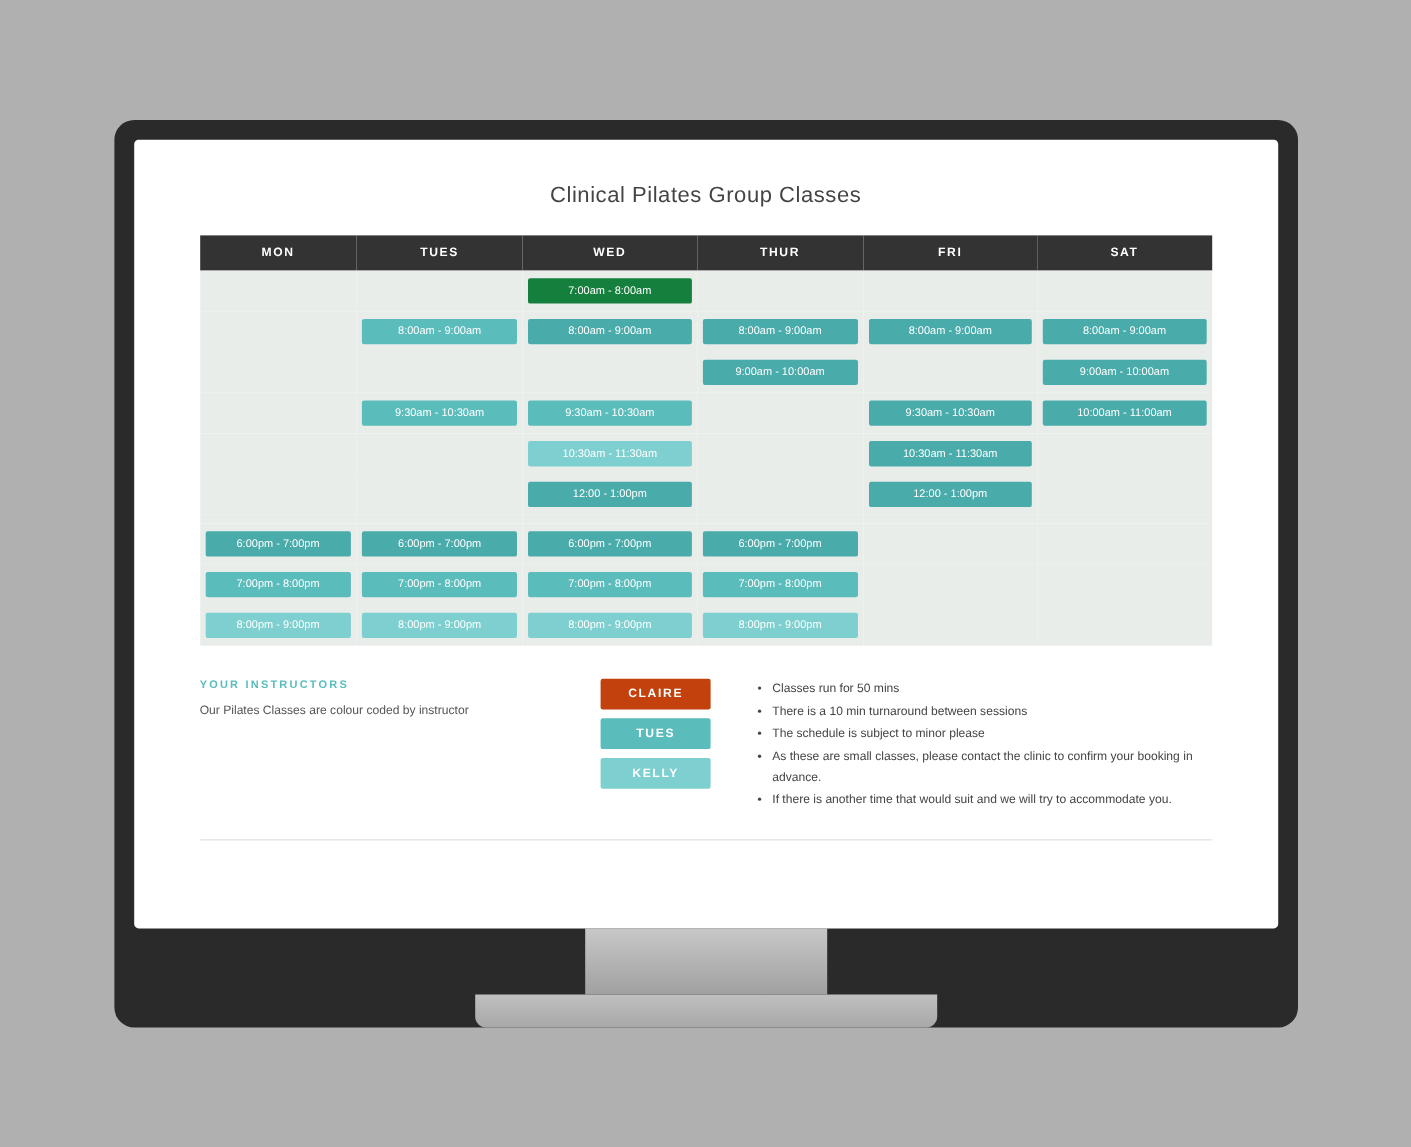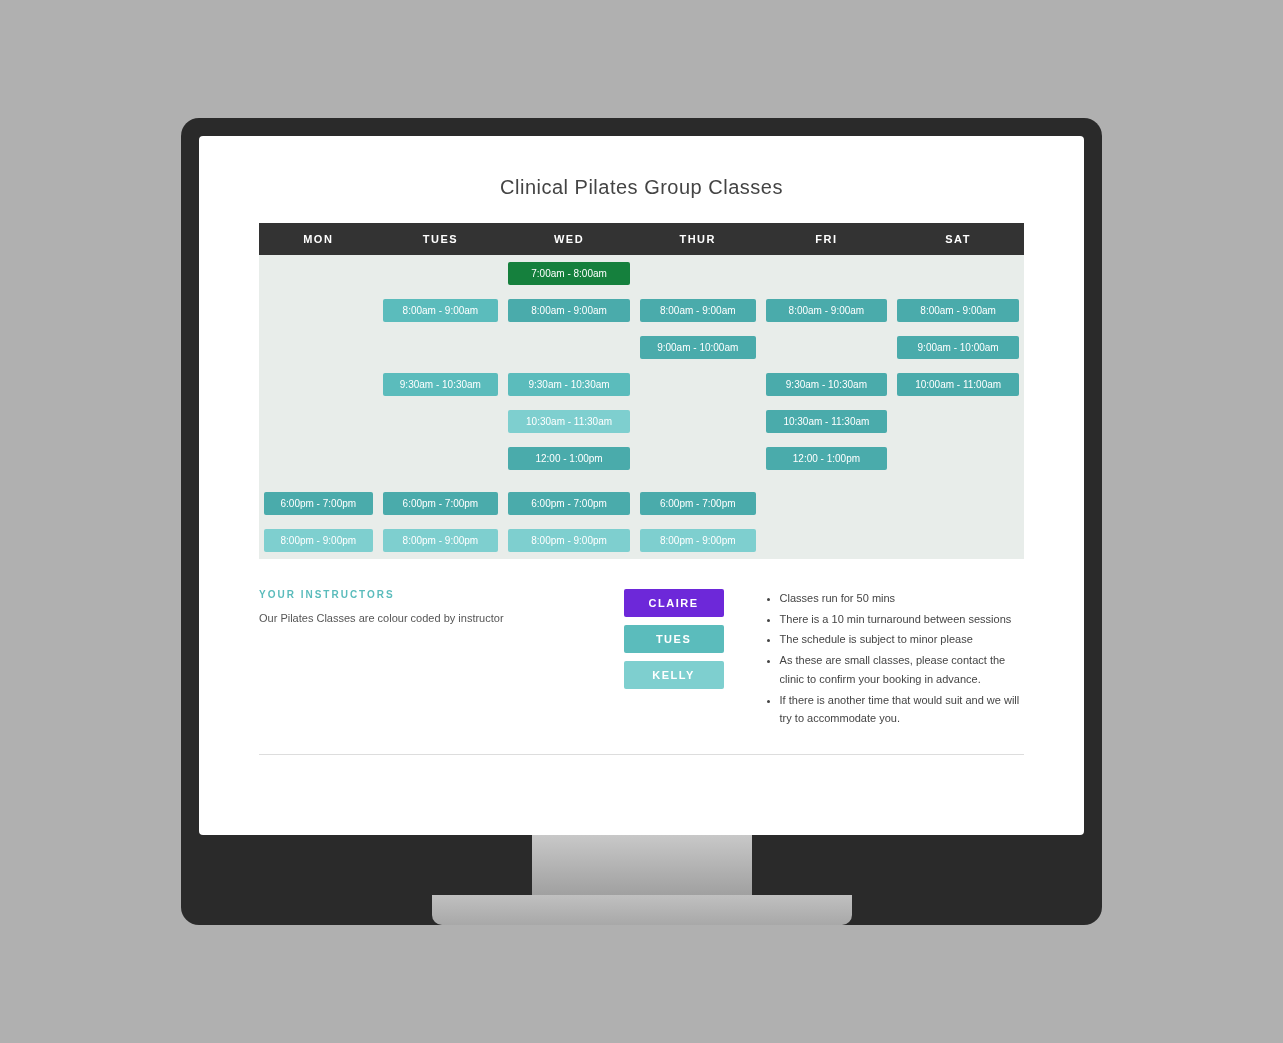--- a/index.html
+++ b/index.html
@@ -7,21 +7,21 @@
     body {
       background: #b0b0b0;
       display: flex;
       justify-content: center;
       align-items: center;
       min-height: 100vh;
       font-family: 'Helvetica Neue', Helvetica, Arial, sans-serif;
     }
 
     .monitor-outer {
-      width: 921px;
+      width: 1076px;
       background: #2a2a2a;
       border-radius: 18px;
       padding: 18px 18px 0 18px;
       position: relative;
     }
 
     .monitor-screen {
       background: #fff;
       border-radius: 4px;
       overflow: hidden;
@@ -296,20 +296,36 @@
               <span class="time-slot" style="background: rgb(74, 171, 171);">6:00pm - 7:00pm</span>
             </td>
             <td style="background: rgb(232, 237, 234); padding: 4px 5px;">
               <span class="time-slot" style="background: rgb(74, 171, 171);">6:00pm - 7:00pm</span>
             </td>
             <td style="background: rgb(232, 237, 234); padding: 4px 5px;"></td>
             <td style="background: rgb(232, 237, 234); padding: 4px 5px;"></td>
           </tr>
           <tr>
             <td style="background: rgb(232, 237, 234); padding: 4px 5px;">
+              <span class="time-slot" style="background: rgb(91, 188, 188);">7:00pm - 8:00pm</span>
+            </td>
+            <td style="background: rgb(232, 237, 234); padding: 4px 5px;">
+              <span class="time-slot" style="background: rgb(91, 188, 188);">7:00pm - 8:00pm</span>
+            </td>
+            <td style="background: rgb(232, 237, 234); padding: 4px 5px;">
+              <span class="time-slot" style="background: rgb(91, 188, 188);">7:00pm - 8:00pm</span>
+            </td>
+            <td style="background: rgb(232, 237, 234); padding: 4px 5px;">
+              <span class="time-slot" style="background: rgb(91, 188, 188);">7:00pm - 8:00pm</span>
+            </td>
+            <td style="background: rgb(232, 237, 234); padding: 4px 5px;"></td>
+            <td style="background: rgb(232, 237, 234); padding: 4px 5px;"></td>
+          </tr>
+          <tr>
+            <td style="background: rgb(232, 237, 234); padding: 4px 5px;">
               <span class="time-slot" style="background: rgb(126, 207, 207);">8:00pm - 9:00pm</span>
             </td>
             <td style="background: rgb(232, 237, 234); padding: 4px 5px;">
               <span class="time-slot" style="background: rgb(126, 207, 207);">8:00pm - 9:00pm</span>
             </td>
             <td style="background: rgb(232, 237, 234); padding: 4px 5px;">
               <span class="time-slot" style="background: rgb(126, 207, 207);">8:00pm - 9:00pm</span>
             </td>
             <td style="background: rgb(232, 237, 234); padding: 4px 5px;">
               <span class="time-slot" style="background: rgb(126, 207, 207);">8:00pm - 9:00pm</span>
@@ -321,21 +337,21 @@
     </table>
 
     <div class="info-section">
 
       <div class="instructors-block">
         <div class="instructors-title">YOUR INSTRUCTORS</div>
         <div class="instructors-desc">Our Pilates Classes are colour coded by instructor</div>
       </div>
 
       <div class="instructor-badges" id="instructor-badges">
-      <div class="instructor-badge" style="background: #6d28d9;">CLAIRE</div>
+      <div class="instructor-badge" style="background: #c2410c;">CLAIRE</div>
           <div class="instructor-badge" style="background: rgb(91, 188, 188);">TUES</div>
           <div class="instructor-badge" style="background: rgb(126, 207, 207);">KELLY</div>
         </div>
 
       <div class="notes-block">
         <ul id="notes-list">
         <li>Classes run for 50 mins</li>
             <li>There is a 10 min turnaround between sessions</li>
             <li>The schedule is subject to minor please</li>
             <li>As these are small classes, please contact the clinic to confirm your booking in advance.</li>

